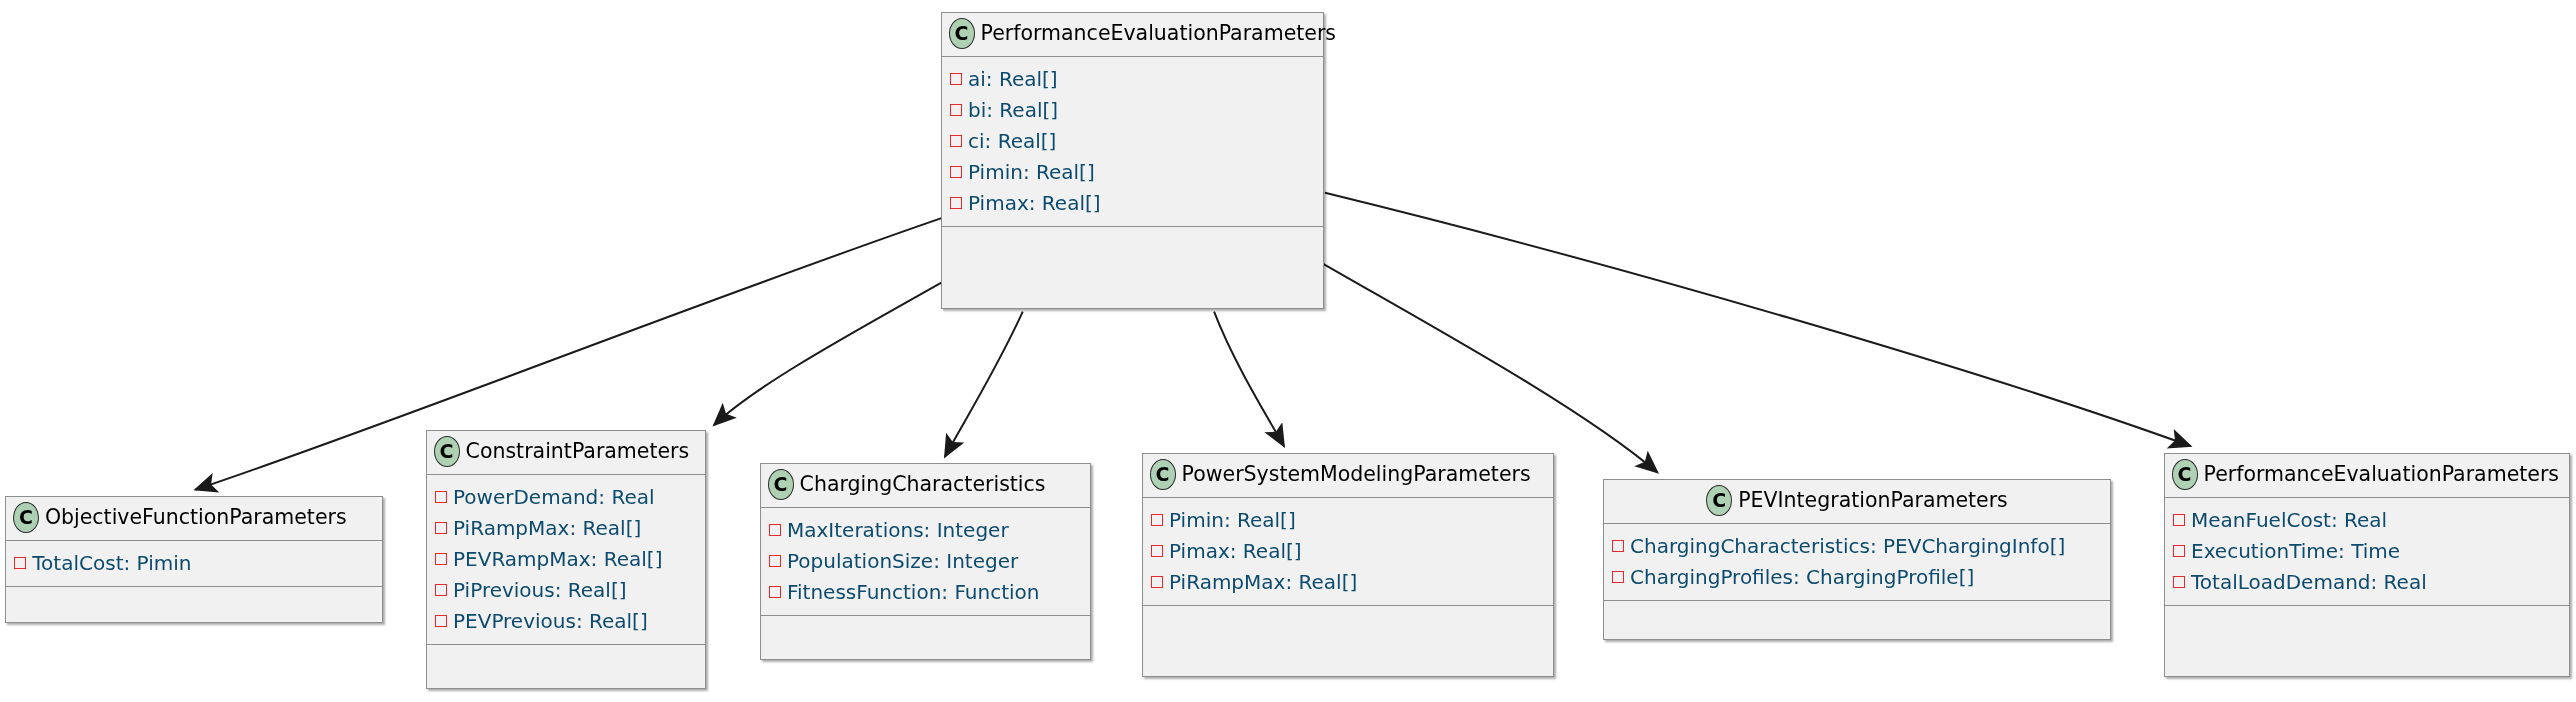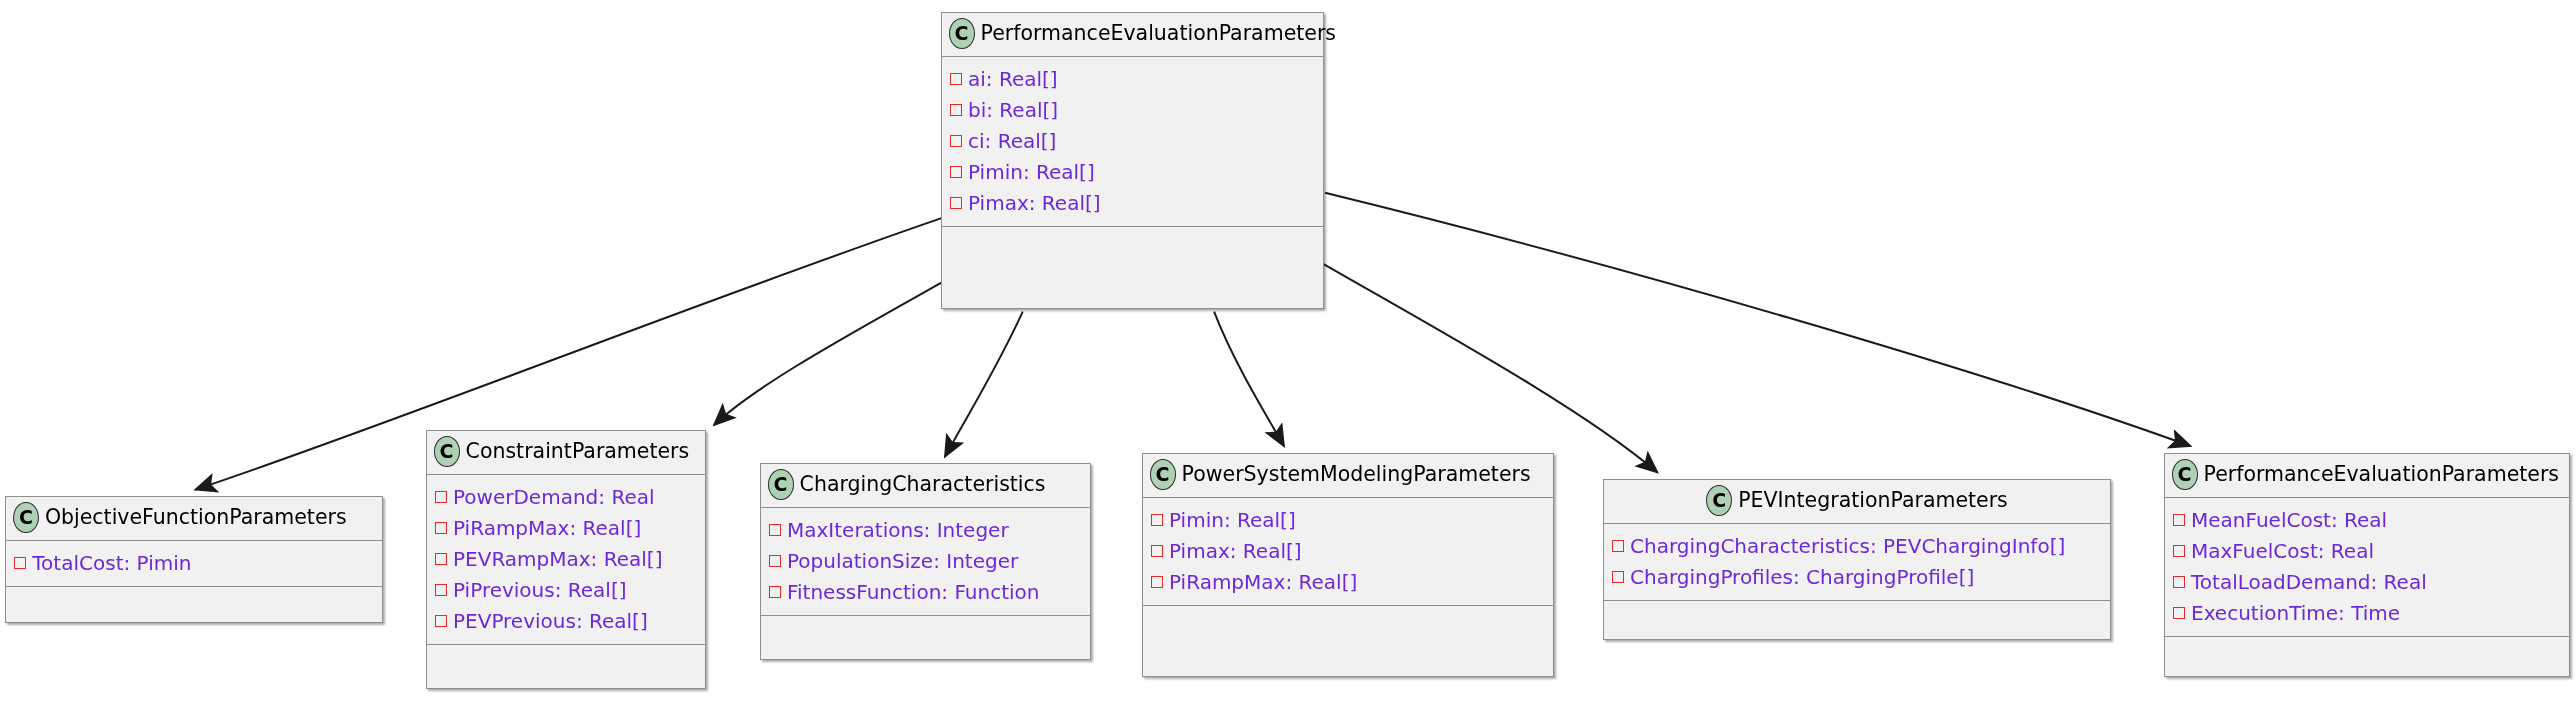--- a/index.html
+++ b/index.html
@@ -81,21 +81,21 @@
   .vis-marker {
     flex: 0 0 auto;
     width: 10px;
     height: 10px;
     border: 1.6px solid #E8282A;
     background: transparent;
     margin-right: 6px;
   }
   .attr-text {
     font-size: 20px;
-    color: #6d28d9;
+    color: #0c4a6e;
     line-height: 1;
   }
   .method-compartment {
     box-sizing: border-box;
     height: 24px;
   }
 </style>
 </head>
 <body>
 
@@ -253,29 +253,25 @@
           <div class="stereotype-circle">C</div>
           <div class="class-title">PerformanceEvaluationParameters</div>
         </div>
         <div class="attr-compartment">
           <div class="attr-row">
             <span class="vis-marker"></span>
             <span class="attr-text">MeanFuelCost: Real</span>
           </div>
           <div class="attr-row">
             <span class="vis-marker"></span>
-            <span class="attr-text">MaxFuelCost: Real</span>
+            <span class="attr-text">ExecutionTime: Time</span>
           </div>
           <div class="attr-row">
             <span class="vis-marker"></span>
             <span class="attr-text">TotalLoadDemand: Real</span>
           </div>
-          <div class="attr-row">
-            <span class="vis-marker"></span>
-            <span class="attr-text">ExecutionTime: Time</span>
-          </div>
         </div>
         <div class="method-compartment"></div>
       </div>
     </div>
 
 </div>
 
 
 </body></html>

